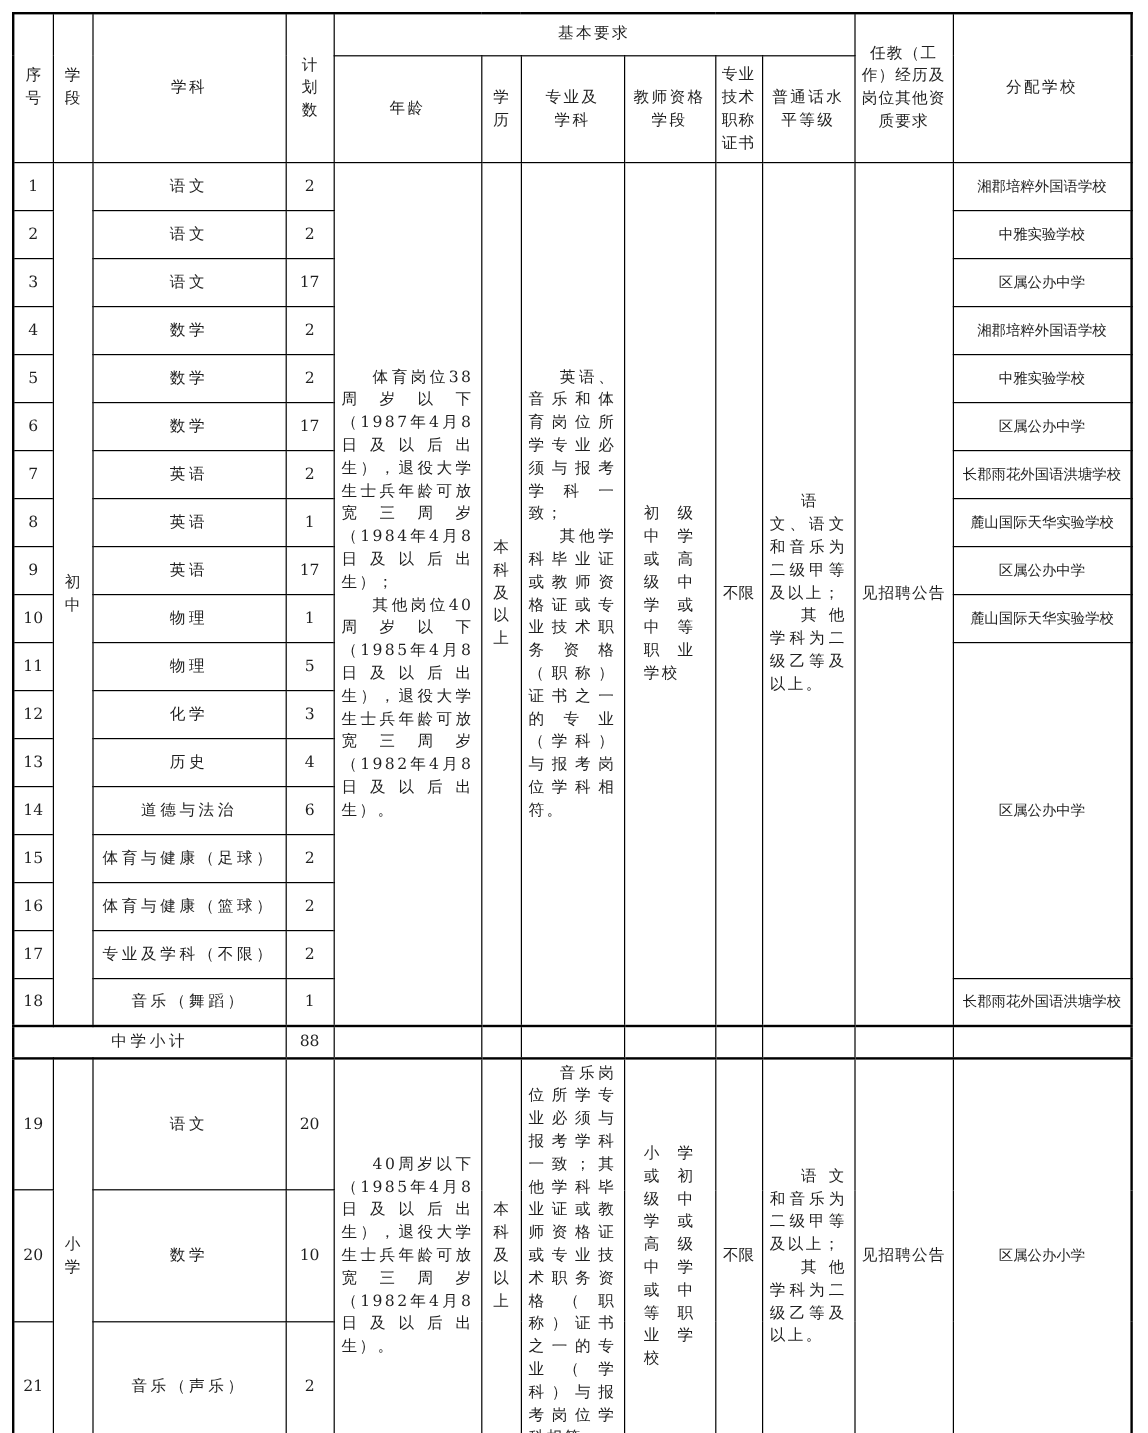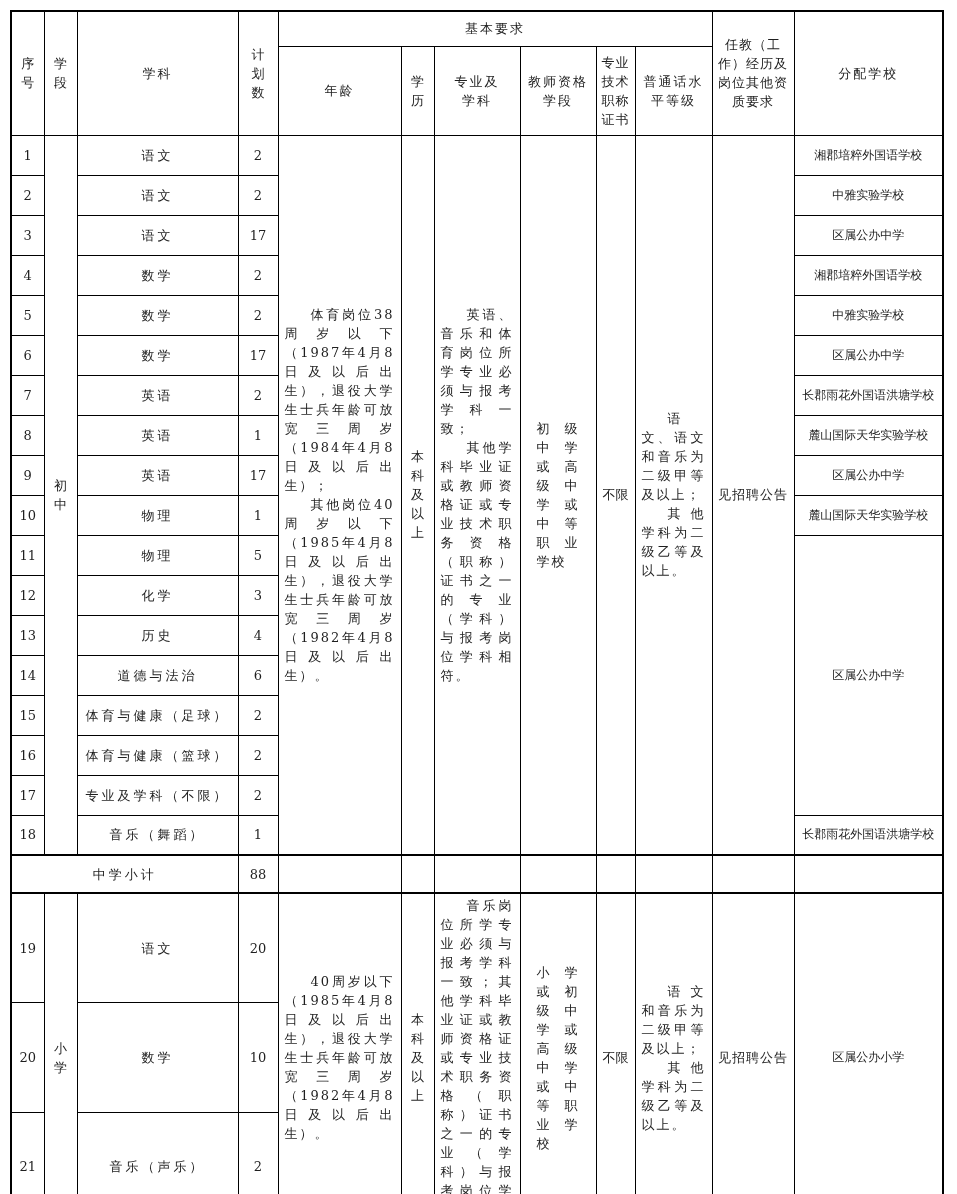--- a/index.html
+++ b/index.html
@@ -51,21 +51,21 @@
   .num { letter-spacing: 0; }
   .stage { font-size: 13px; }
   .exp { letter-spacing: 1px; }
   .subtotal-label { letter-spacing: 3px; }
   
   tr.sep-both td { border-top: 2px solid #000; border-bottom: 2px solid #000; }
   
   tr.rh-hd1 { height: 35px; }
   tr.rh-hd2 { height: 77px; }
   tr.rh-std { height: 40px; }
-  tr.rh-sub { height: 38px; }
+  tr.rh-sub { height: 27px; }
   tr.rh-pri { height: 75px; }
 </style>
 </head>
 <body>
 
 <div class="sheet">
 <table class="recruit">
   <colgroup>
     <col style="width:33px">
         <col style="width:33px">

